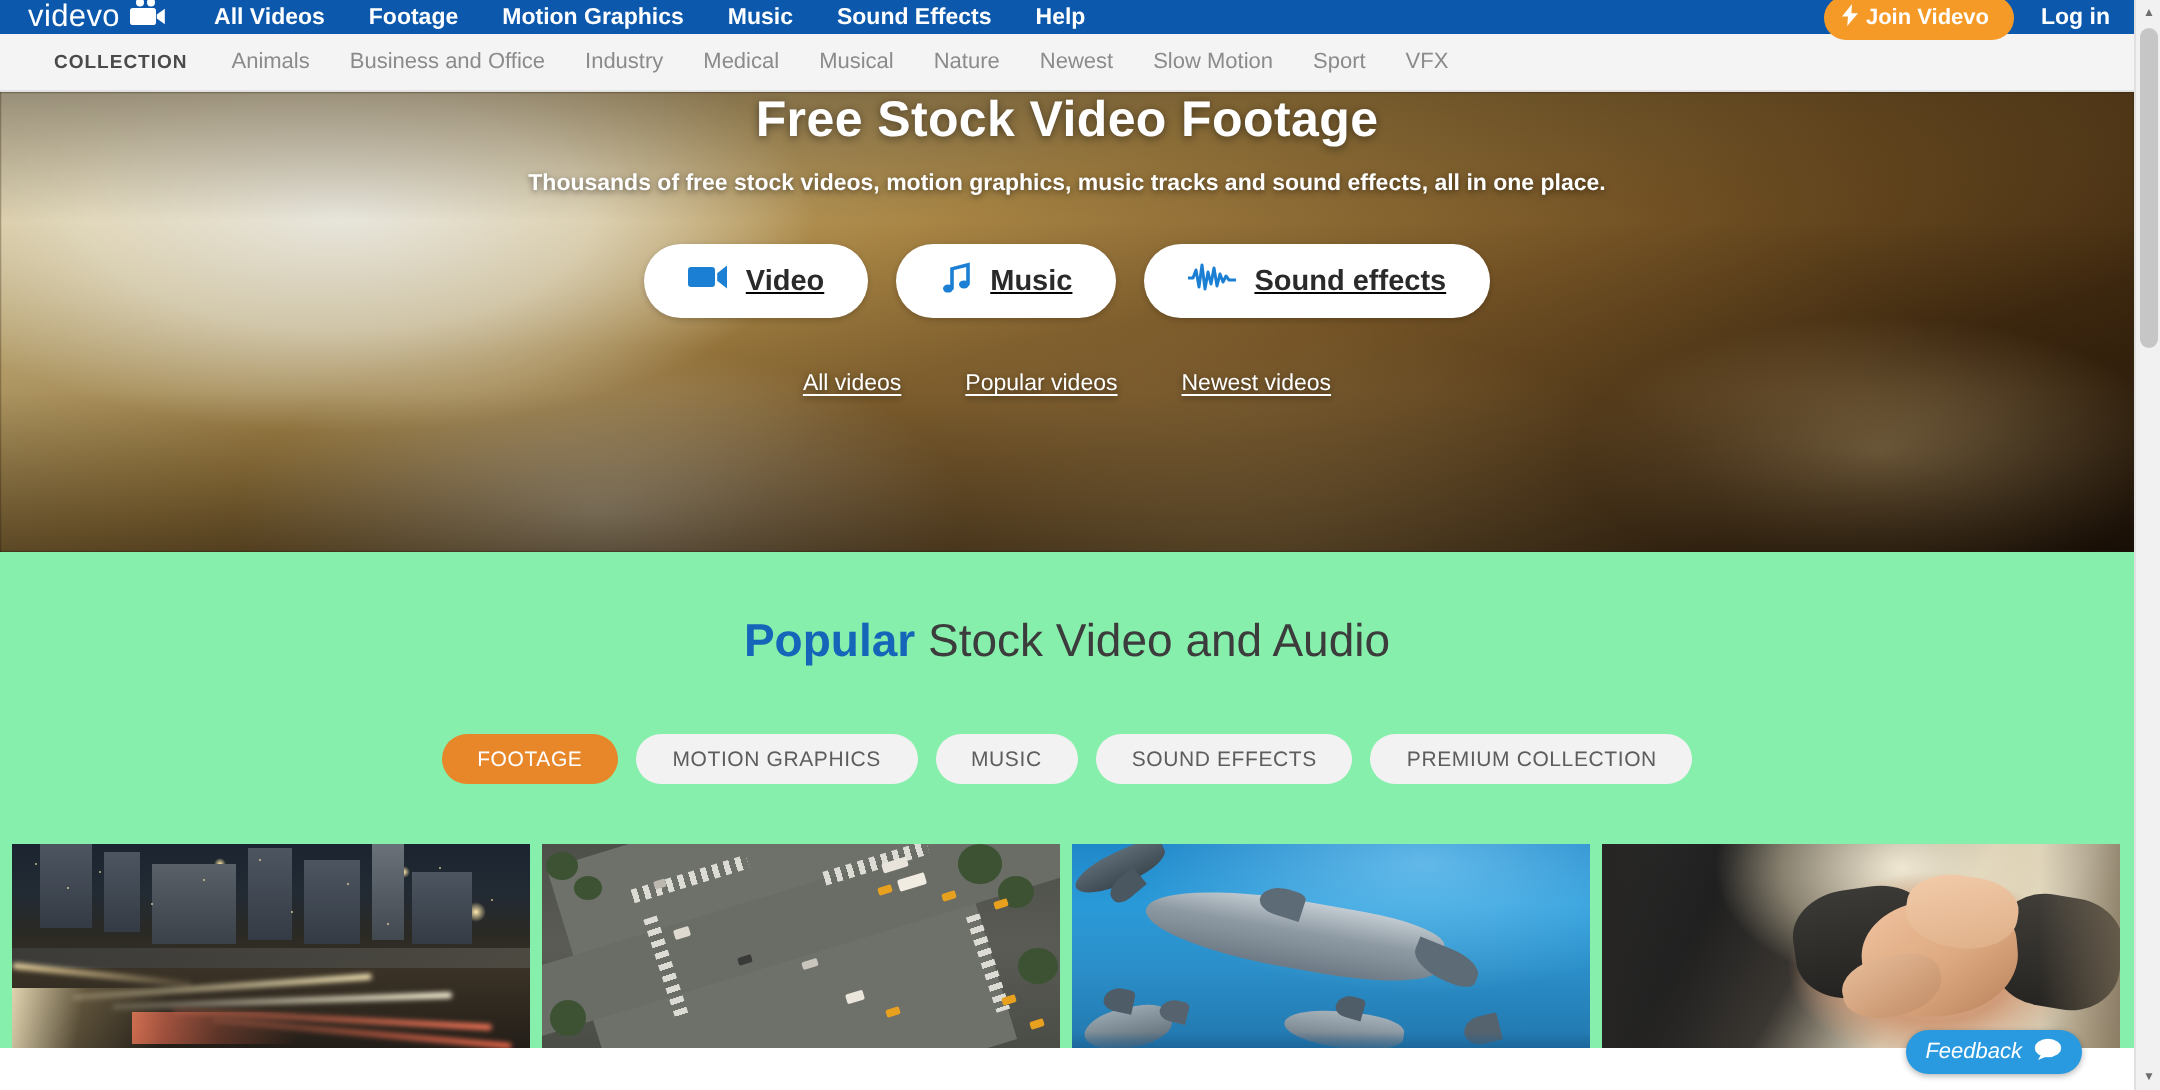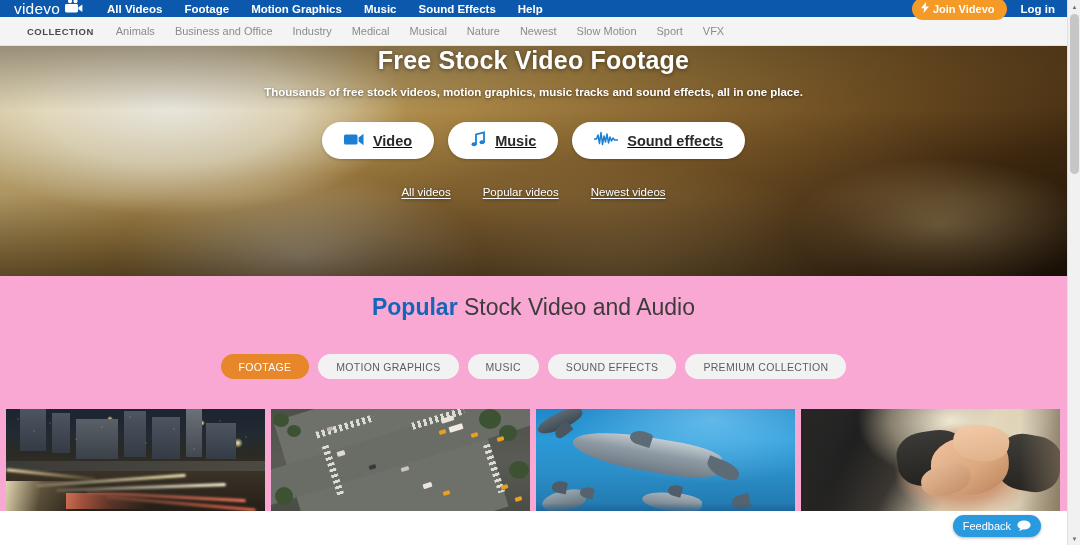--- a/index.html
+++ b/index.html
@@ -173,22 +173,22 @@
     color: #ffffff;
     font-size: 11.5px;
     text-decoration: underline;
     text-underline-offset: 2px;
     cursor: pointer;
     text-shadow: 0 1px 3px rgba(0,0,0,.5);
   }
 
   
   .section {
-    background: #f9a8d4;
-    padding-top: 18px;
+    background: #86efac;
+    padding-top: 31px;
     text-align: center;
   }
   .sec-title {
     font-size: 23px;
     color: #3c3c3c;
     font-weight: 400;
   }
   .sec-title .hl { color: #1565b8; font-weight: bold; }
   .tabs {
     display: flex;
@@ -324,20 +324,21 @@
     height: 22px;
     padding: 0 10px;
     display: flex; align-items: center; gap: 6px;
     color: #ffffff;
     font-size: 11px;
     cursor: pointer;
     border: none;
     box-shadow: 0 1px 3px rgba(0,0,0,.3);
     z-index: 20;
     font-family: "Liberation Sans", sans-serif;
+    font-style: italic;
   }
 
   
   .scrollbar {
     position: absolute;
     top: 0; right: 0;
     width: 13px; height: 545px;
     background: #f1f1f1;
     border-left: 1px solid #e0e0e0;
     z-index: 30;

